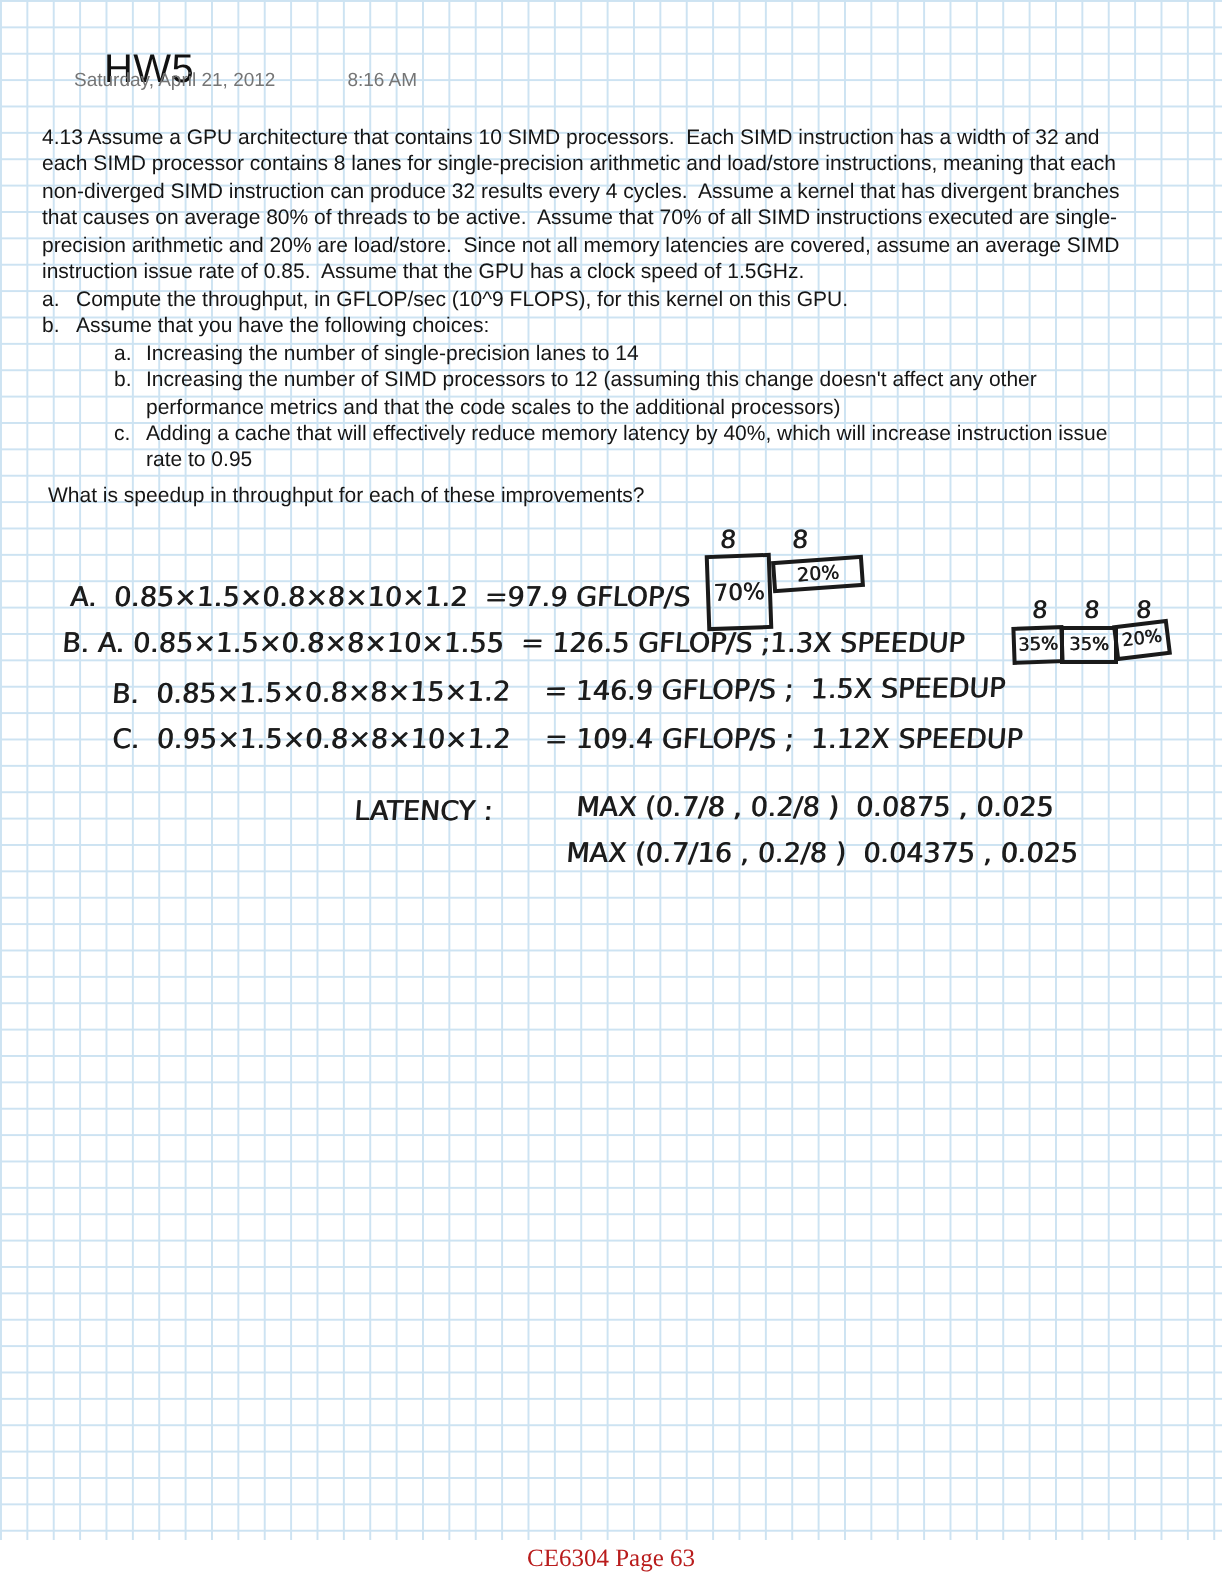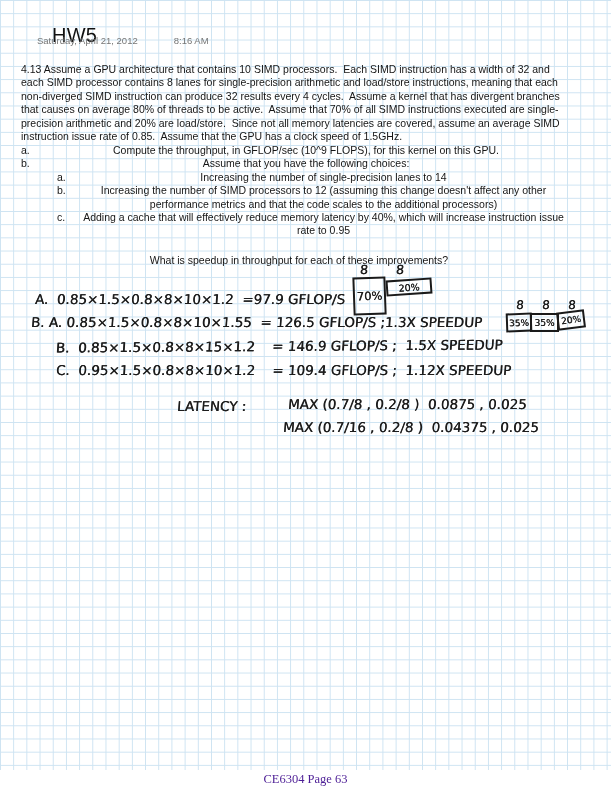--- a/index.html
+++ b/index.html
@@ -27,24 +27,24 @@
     display:flex;gap:36px;
     font-size:9.5px;color:#757575;
   }
   .content{
     position:absolute;left:21px;top:63px;width:553px;
     font-size:10.5px;line-height:13.45px;color:#151515;
   }
   .para{margin:0 0 0 0;white-space:pre-wrap;}
   .li{display:flex;margin:0;}
   .li .lbl{flex:0 0 17px;}
-  .li .txt{flex:1;text-align:center;}
+  .li .txt{flex:1;}
   .li.sub{margin-left:36px;}
   .li.sub .lbl{flex:0 0 16px;}
-  .question{margin:16px 0 0 3px;text-align:center;}
+  .question{margin:4px 0 0 3px;}
 
   
   .hw{
     position:absolute;
     font-family:"DejaVu Sans", sans-serif;
     font-size:13.5px;
     color:#1c1c1c;
     white-space:pre;
     transform:skewX(-4deg);
     text-shadow:0.4px 0 0 currentColor;
@@ -75,21 +75,21 @@
   .diag-b .d8{font-size:12px;}
   .diag-b .d8.p1{left:10px;} .diag-b .d8.p2{left:36px;} .diag-b .d8.p3{left:62px;}
   .diag-b .box1{left:0px; top:15px;width:22px;height:15px;font-size:9px;transform:rotate(-2deg);}
   .diag-b .box2{left:24px;top:15px;width:25px;height:15px;font-size:9px;}
   .diag-b .box3{left:51px;top:13px;width:24px;height:14px;font-size:9px;transform:rotate(-7deg);}
 
   .footer{
     position:absolute;left:0;top:772px;width:611px;
     text-align:center;
     font-family:"Liberation Serif", serif;
-    font-size:12.5px;color:#4c1d95;
+    font-size:12.5px;color:#b91c1c;
   }
 </style>
 </head>
 <body>
 
 <div class="page">
   <div class="grid-bg"></div>
 
   <h1 class="page-title">HW5</h1>
 

